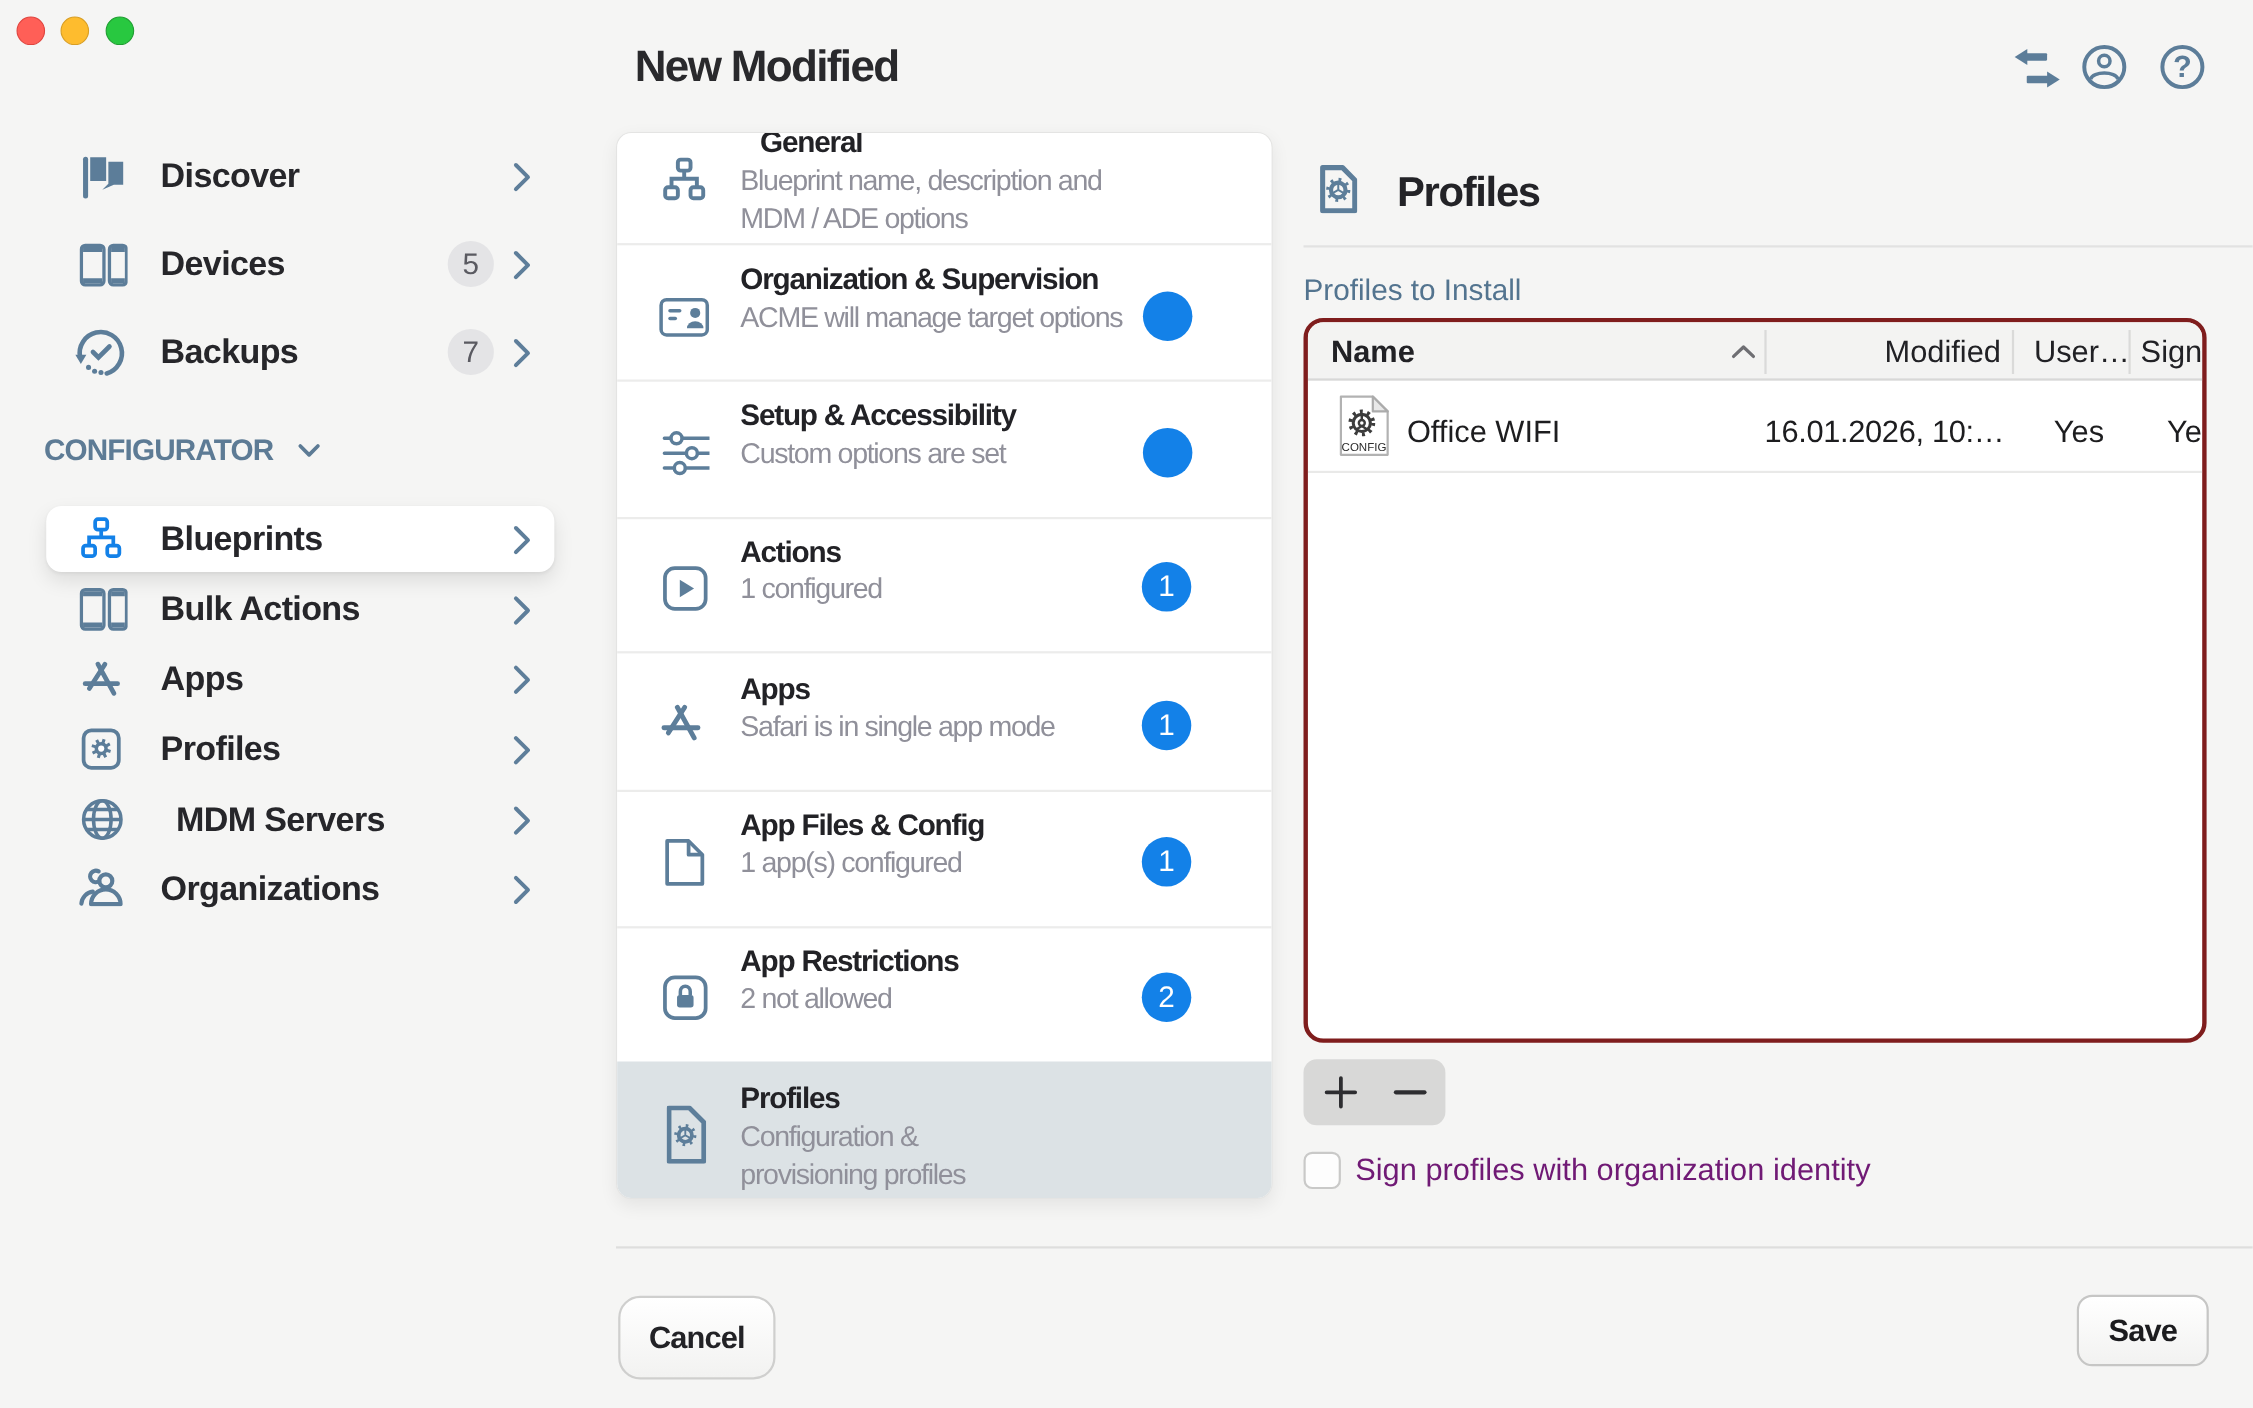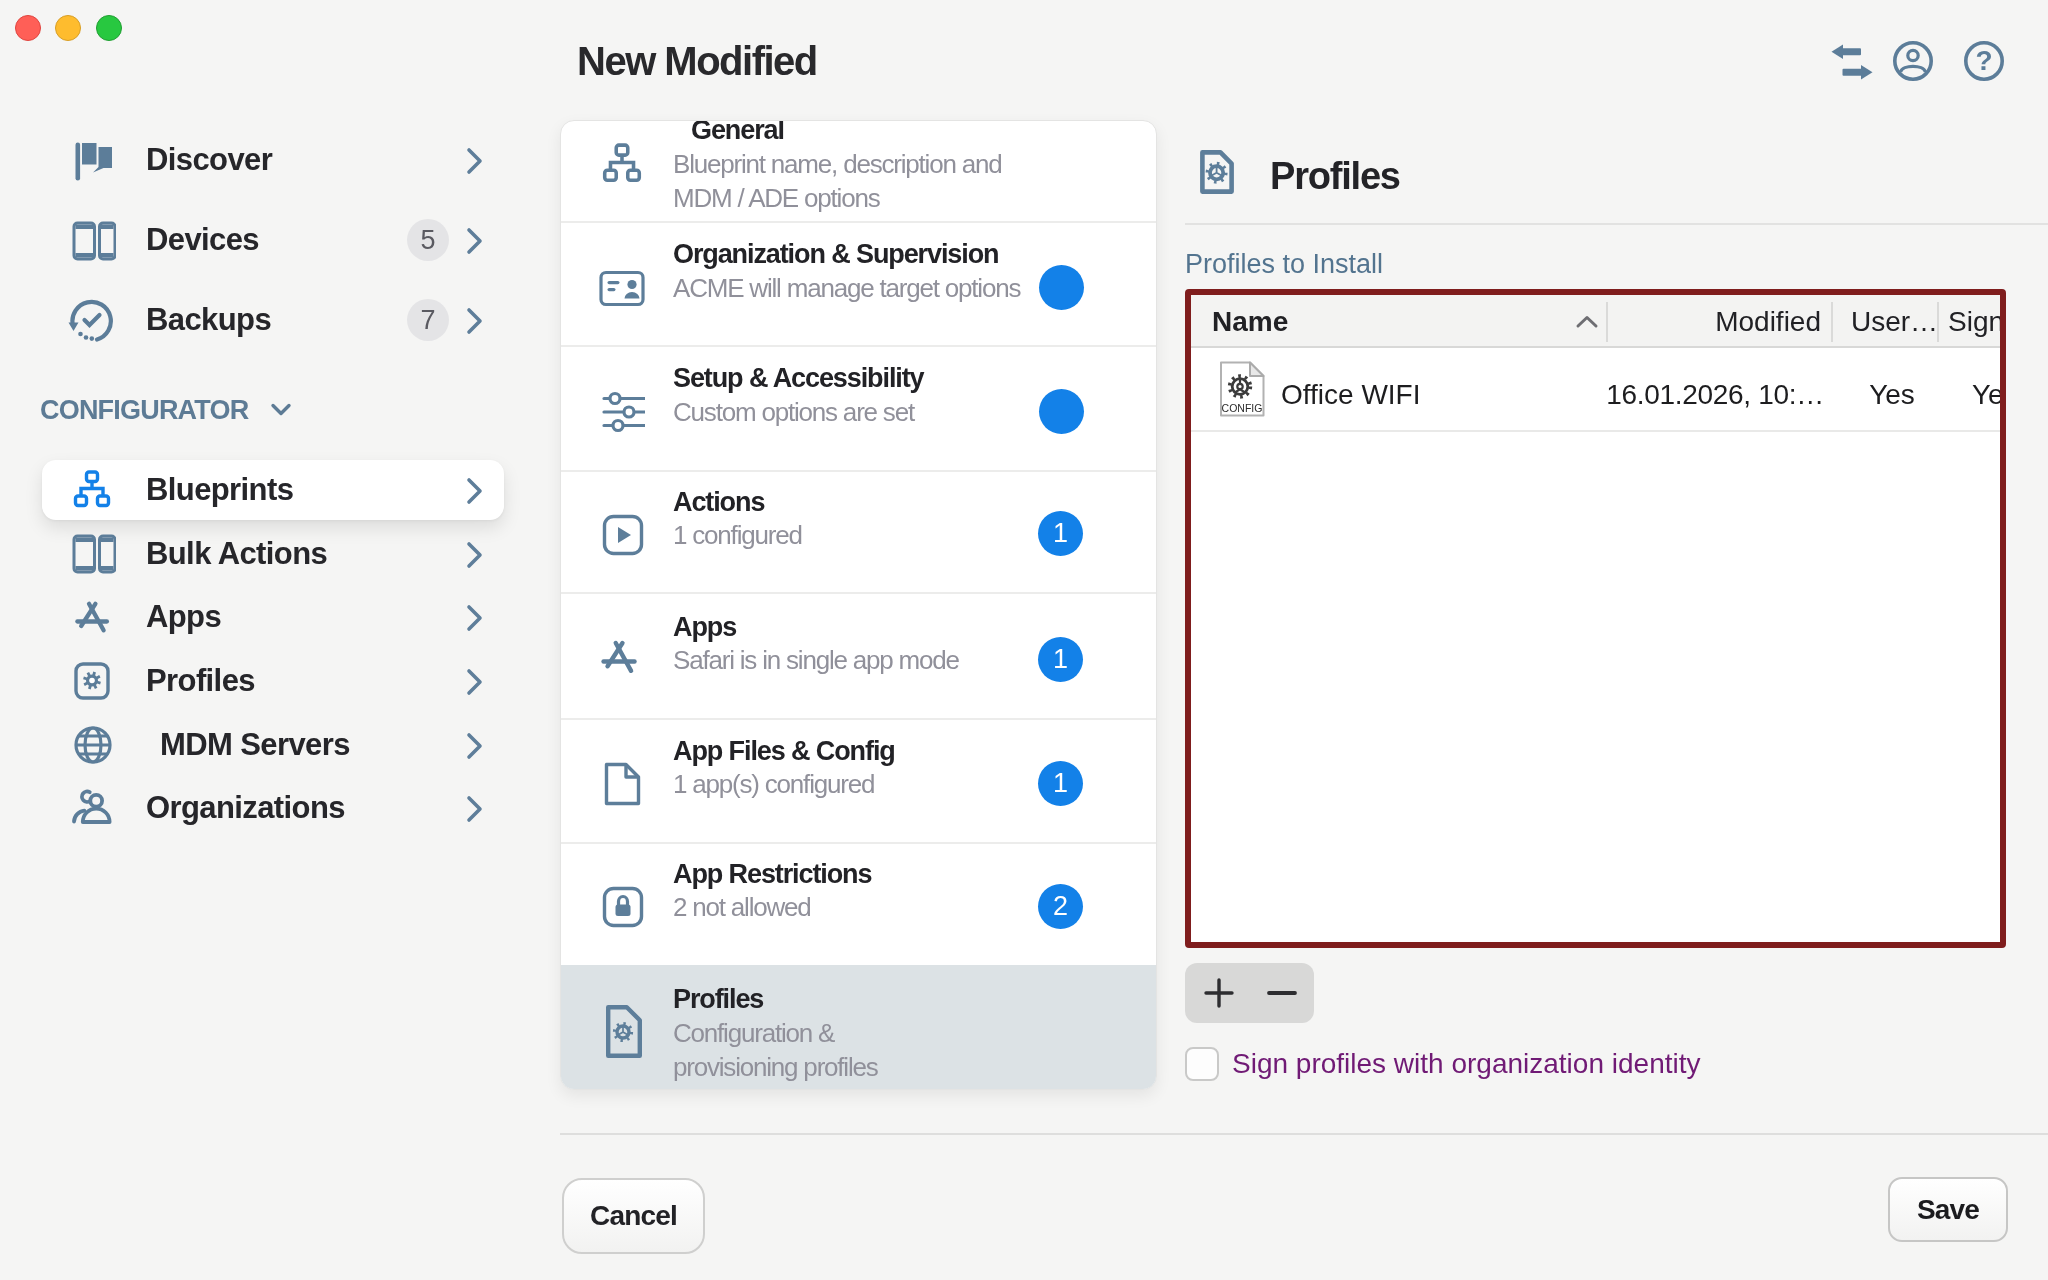--- a/index.html
+++ b/index.html
@@ -330,21 +330,21 @@
         <circle cx="16.6" cy="22.7" r="6.6" stroke-width="3.8"></circle>
         <circle cx="16.6" cy="22.7" r="9.3" stroke-width="3.4" stroke-dasharray="2.5 4.8"></circle>
         <path d="M16.6 22.7 L16.6 16.5 M16.6 22.7 L22 25.8 M16.6 22.7 L11.2 25.8" stroke-width="1.8"></path>
       </g>
     </svg>
 </div>
 <div class="abs" style="left:1270px;top:176px;transform:translateY(-50%);font-size:38px;font-weight:700;color:#232327;letter-spacing:-1.2px;">Profiles</div>
 <div class="abs" style="left:1185px;top:223px;width:863px;height:2px;background:#e2e2e1;"></div>
 <div class="abs" style="left:1185px;top:264px;transform:translateY(-50%);font-size:27px;color:#53748f;letter-spacing:0px;">Profiles to Install</div>
 
-<div class="abs" style="left:1185px;top:289px;width:821px;height:659px;background:#fff;border:6px solid #7f1d1d;border-radius:4px;box-sizing:border-box;overflow:hidden;">
+<div class="abs" style="left:1185px;top:289px;width:821px;height:659px;background:#fff;border:4px solid #7f1d1d;border-radius:18px;box-sizing:border-box;overflow:hidden;">
   <div class="abs" style="left:0;top:0;width:100%;height:53px;background:#f3f3f2;border-bottom:2px solid #d8d8d7;box-sizing:border-box;"></div>
   <div class="abs" style="left:21px;top:27px;transform:translateY(-50%);font-size:28px;font-weight:700;color:#212125;">Name</div>
   <div class="abs" style="left:384px;top:19px;">
       <svg width="24" height="16" viewBox="0 0 24 16">
         <path d="M3 12 L12 3.5 L21 12" fill="none" stroke="#6e6e73" stroke-width="3" stroke-linecap="round" stroke-linejoin="round"></path>
       </svg>
     </div>
   <div class="abs" style="left:415px;top:7px;width:2px;height:40px;background:#dadad9;"></div>
   <div class="abs" style="left:640px;top:7px;width:2px;height:40px;background:#dadad9;"></div>
   <div class="abs" style="left:746px;top:7px;width:2px;height:40px;background:#dadad9;"></div>

